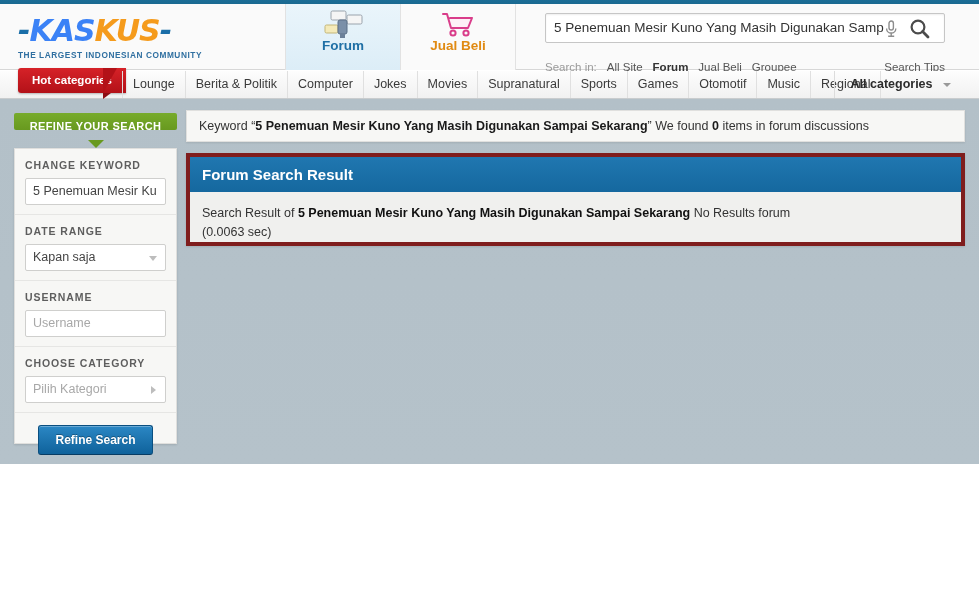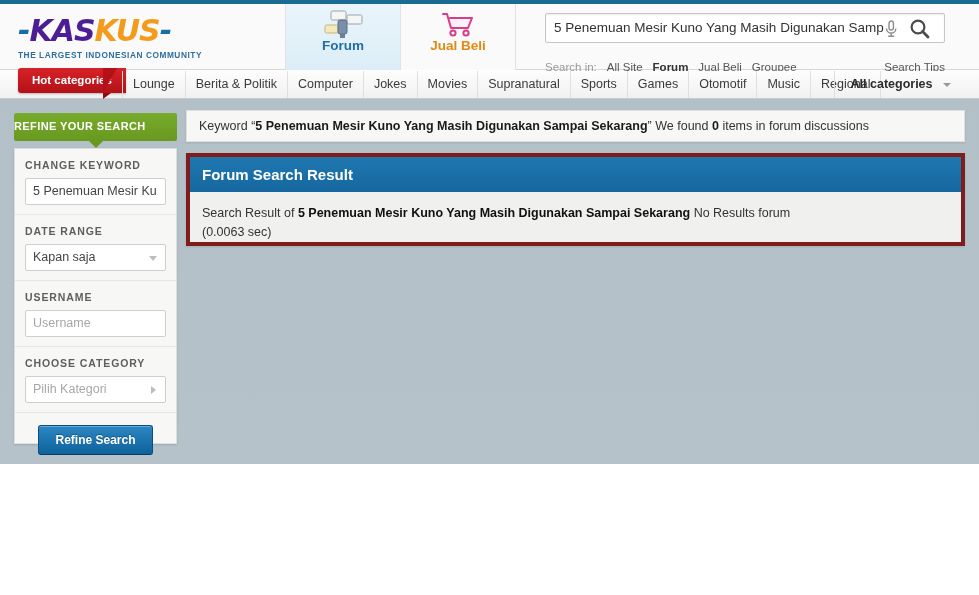--- a/index.html
+++ b/index.html
@@ -30,21 +30,21 @@
   }
   .logo-wrap {
     position: absolute; left: 18px; top: 12px; width: 250px;
   }
   .logo-text {
     font-family: "DejaVu Sans", sans-serif;
     font-size: 30px; font-weight: bold; letter-spacing: -1px;
     line-height: 1;
     font-style: italic;
   }
-  .logo-kas { color: #4c1d95; }
+  .logo-kas { color: #3b82f6; }
   .logo-kus { color: #f59b1c; }
   .logo-dash { color:#1a6ea8; font-weight:bold; }
   .logo-tag {
     margin-top: 4px;
     font-size: 8.3px; letter-spacing: 0.55px; color: #2f6fa0; font-weight: bold;
     font-family: "Liberation Sans", sans-serif;
   }
 
   .sectab {
     position: absolute; top:0; height:66px; width:116px;
@@ -131,25 +131,25 @@
   }
 
   
   .body {
     position:absolute; left:0; top:99px; width:979px; height:365px;
     background: linear-gradient(to bottom,#b3c0c8 0%, #b5c2ca 100%);
   }
 
   
   .refine-head {
-    position:absolute; left:14px; top:113px; width:163px; height:28px;
+    position:absolute; left:14px; top:113px; width:163px; height:17px;
     background: linear-gradient(to bottom,#77ab2c 0%, #68991f 100%);
     border-radius:2px;
     color:#fff; font-size:11px; font-weight:bold; letter-spacing:0.4px;
-    text-align:left; line-height:27px;
+    text-align:center; line-height:27px;
   }
   .refine-notch {
     position:absolute; left:88px; top:140px;
     width:0;height:0;border-left:8px solid transparent;border-right:8px solid transparent;
     border-top:8px solid #68991f;
   }
   .sidebar {
     position:absolute; left:14px; top:148px; width:163px; height:296px;
     background:#f7f7f5;
     border:1px solid #dfdfdd;

